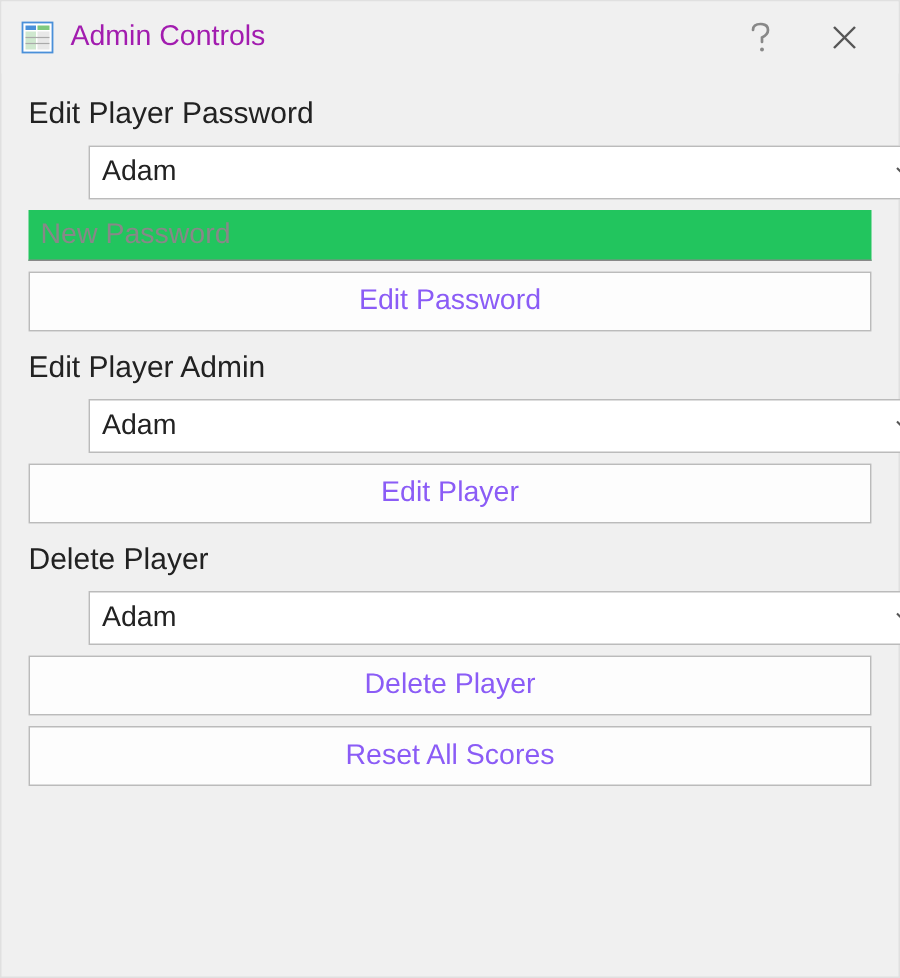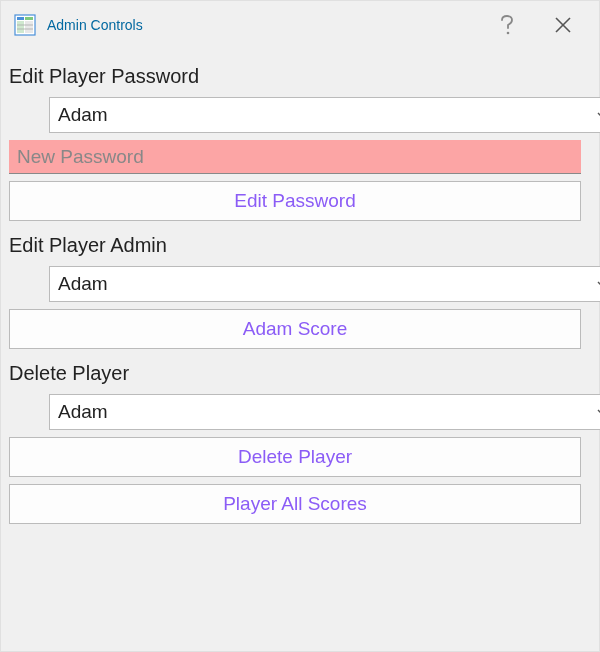--- a/index.html
+++ b/index.html
@@ -31,22 +31,22 @@
     }
     .app-icon {
       width: 24px;
       height: 24px;
       margin-right: 10px;
       display: inline-flex;
       align-items: center;
       justify-content: center;
     }
     .title-text {
-      font-size: 14px;
-      color: #0369a1;
+      font-size: 19px;
+      color: #a21caf;
       flex: 1;
       font-weight: 400;
     }
     .titlebar-buttons {
       display: flex;
       gap: 24px;
       align-items: center;
       padding-right: 12px;
     }
     .help-btn, .close-btn {
@@ -57,21 +57,21 @@
       justify-content: center;
       cursor: pointer;
       color: #666;
     }
     .help-btn {
       font-size: 22px;
       color: #888;
     }
     .content {
       flex: 1;
-      padding: 16px 18px 18px 8px;
+      padding: 16px 18px 18px 18px;
       display: flex;
       flex-direction: column;
       gap: 7px;
     }
     .section-label {
       font-size: 20px;
       color: #222;
       margin-top: 6px;
       margin-bottom: 2px;
     }
@@ -99,21 +99,21 @@
     .select-chevron {
       position: absolute;
       right: 10px;
       top: 50%;
       transform: translateY(-50%);
       pointer-events: none;
     }
     .text-input {
       width: 100%;
       height: 34px;
-      background: #fca5a5;
+      background: #22c55e;
       border: none;
       border-bottom: 1px solid #888;
       padding: 0 8px;
       font-size: 19px;
       color: #222;
       font-family: inherit;
       outline: none;
     }
     .text-input::placeholder {
       color: #888;
@@ -185,31 +185,31 @@
     <div class="select-wrapper">
       <div class="select">
           <span>Adam</span>
         </div>
       <span class="select-chevron">
         <svg width="14" height="8" viewBox="0 0 14 8">
             <polyline points="1,1 7,7 13,1" fill="none" stroke="#555" stroke-width="1.4"></polyline>
           </svg>
       </span>
     </div>
-    <button class="button">Adam Score</button>
+    <button class="button">Edit Player</button>
 
     <div class="section-label">Delete Player</div>
     <div class="select-wrapper">
       <div class="select">
           <span>Adam</span>
         </div>
       <span class="select-chevron">
         <svg width="14" height="8" viewBox="0 0 14 8">
             <polyline points="1,1 7,7 13,1" fill="none" stroke="#555" stroke-width="1.4"></polyline>
           </svg>
       </span>
     </div>
     <button class="button">Delete Player</button>
 
-    <button class="button">Player All Scores</button>
+    <button class="button">Reset All Scores</button>
 
   </div>
 </div>
 
 </body></html>

